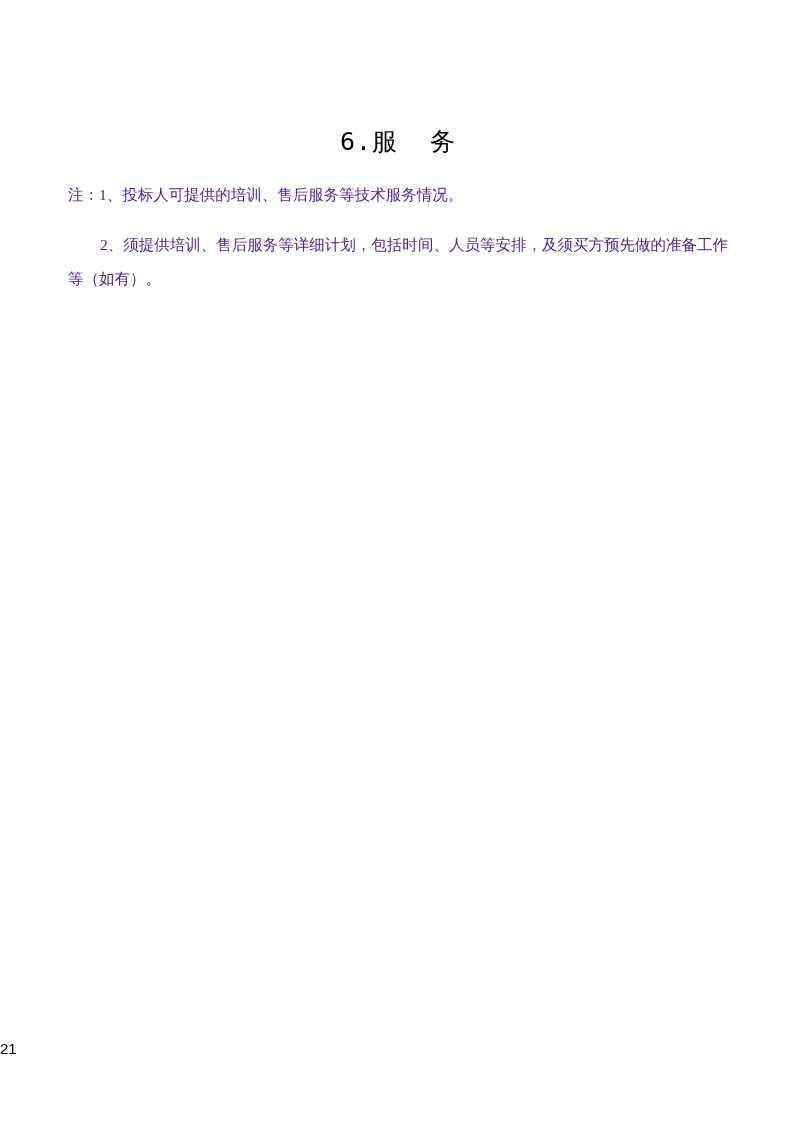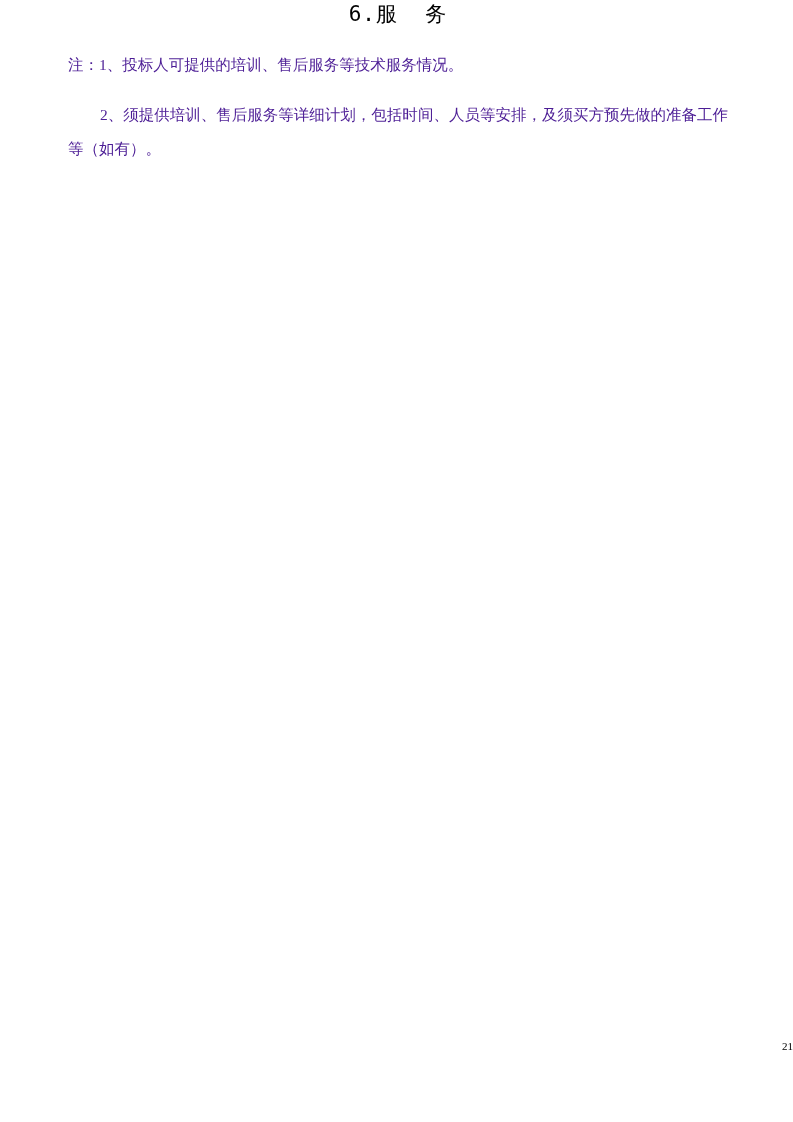--- a/index.html
+++ b/index.html
@@ -18,23 +18,24 @@
     color: #000000;
   }
   .content {
     position: absolute;
     left: 68px;
     top: 0;
     width: 660px;
   }
   .doc-title {
     margin: 0;
+    padding-top: 125px;
     text-align: center;
     font-family: "DejaVu Sans Mono", monospace;
-    font-size: 21px;
+    font-size: 25px;
     font-weight: normal;
     letter-spacing: 1px;
     color: #000;
     white-space: pre;
   }
   .note-line {
     font-size: 15.5px;
     line-height: 34px;
     text-align: justify;
     color: #4c1d95;
@@ -45,23 +46,23 @@
   .note-2 {
     margin-top: 0;
     text-indent: 32px;
     font-family: Liberation Serif, serif;
   }
   .page-number {
     position: absolute;
     left: 0;
     right: 0;
     top: 1040px;
-    text-align: right;
-    font-size: 11px;
-    font-family: Liberation Serif, serif;
+    text-align: left;
+    font-size: 15px;
+    font-family: Liberation Sans, sans-serif;
     color: #000;
   }
 </style>
 </head>
 <body>
 
 <div class="page">
 
   <div class="content">
 

